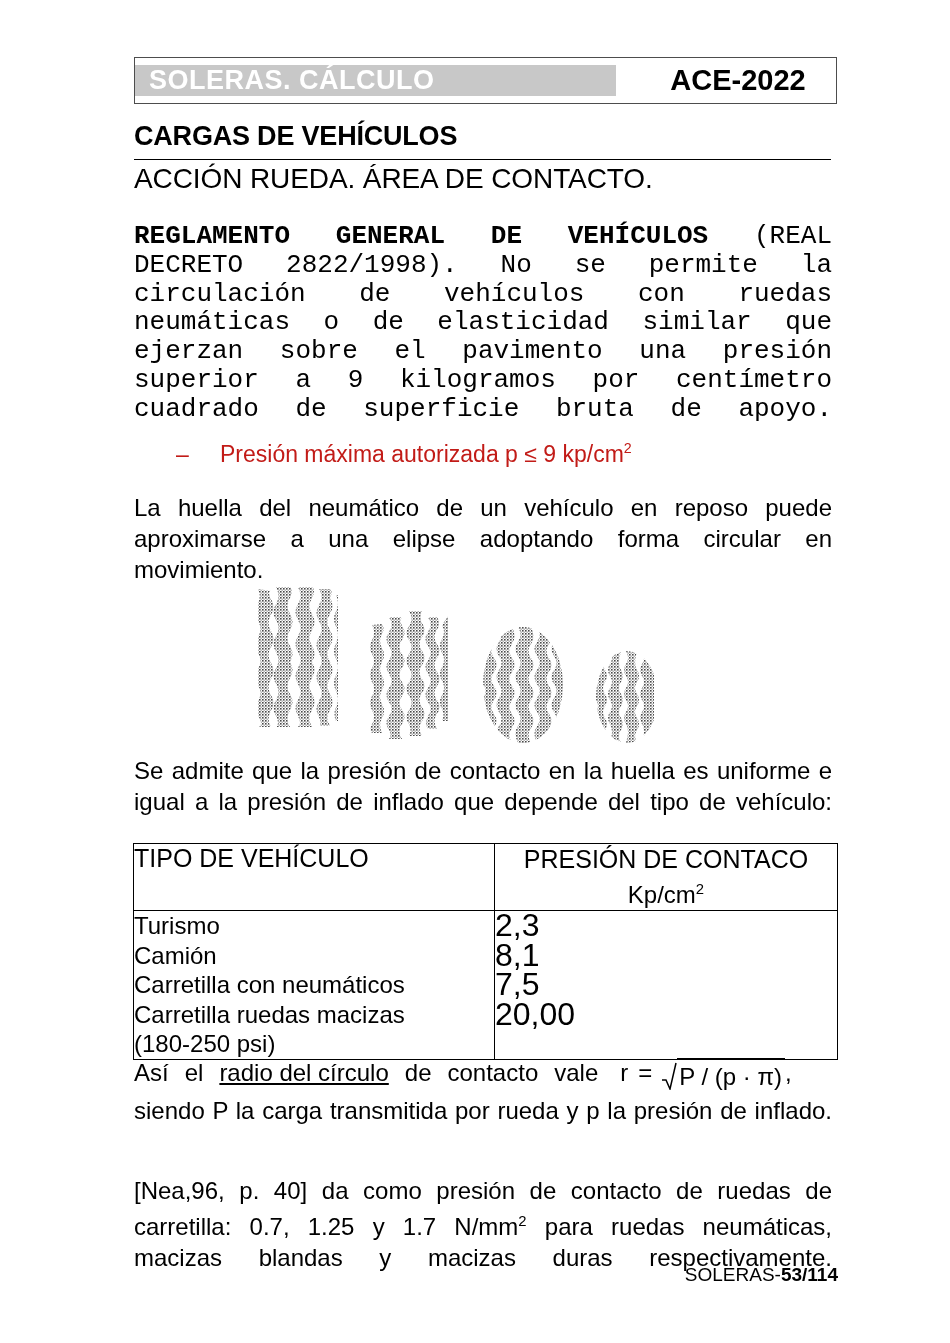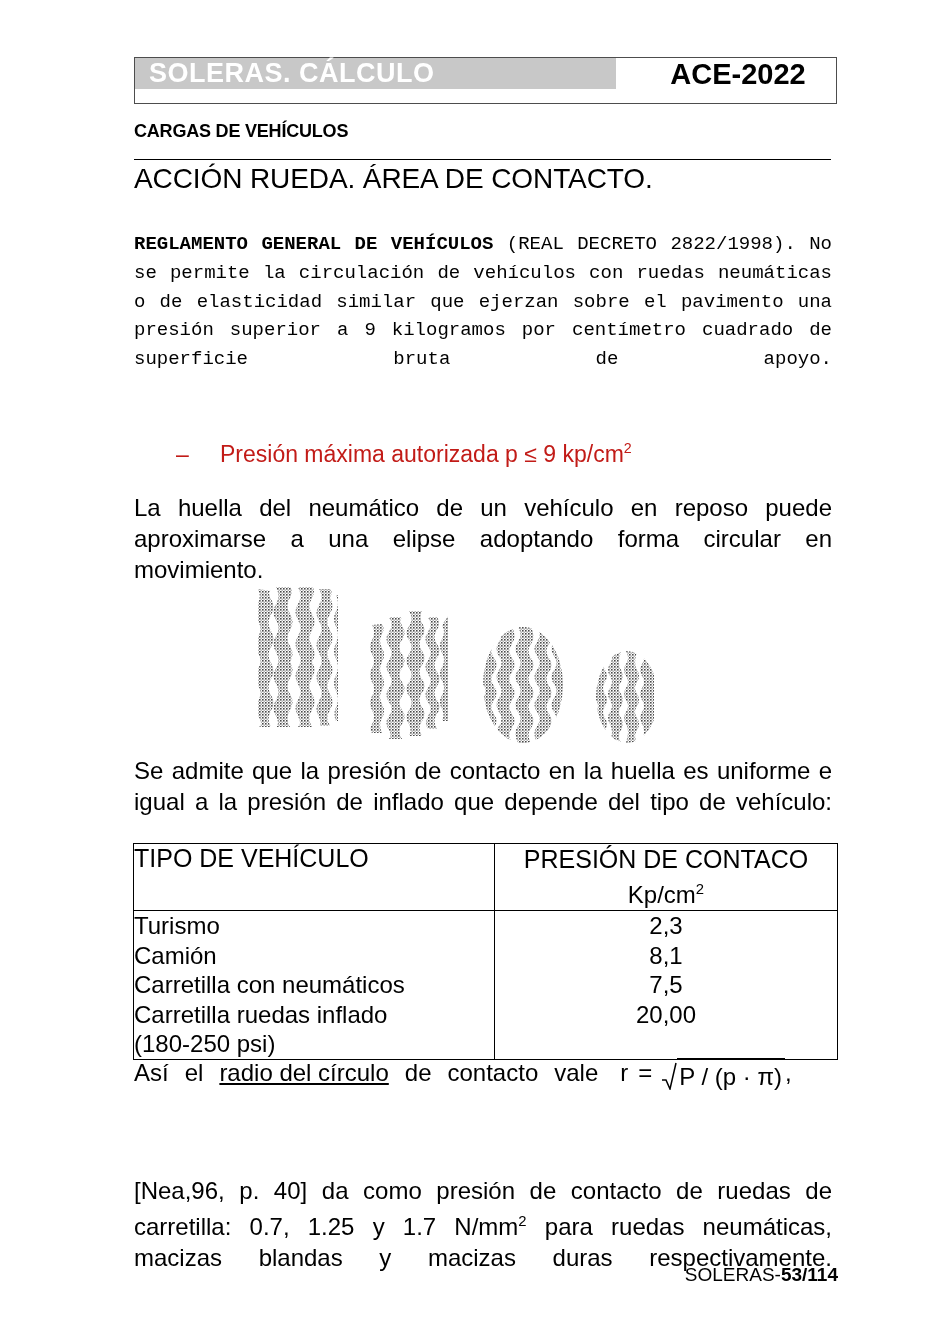--- a/index.html
+++ b/index.html
@@ -27,21 +27,21 @@
   
   .header-band {
     position: absolute;
     left: 134px;
     top: 57px;
     width: 703px;
     height: 47px;
     border: 1px solid #4d4d4d;
     box-sizing: border-box;
     display: flex;
-    align-items: flex-start;
+    align-items: center;
     background: #ffffff;
     gap: 24px;
   }
   .header-left {
     width: 481px;
     background: #c8c8c8;
     display: flex;
     align-items: center;
     padding-left: 14px;
     box-sizing: border-box;
@@ -66,21 +66,21 @@
     font-weight: bold;
     letter-spacing: 0px;
     font-family: "Liberation Sans", sans-serif;
   }
 
   
   .title-main {
     position: absolute;
     left: 134px;
     top: 121px;
-    font-size: 18px;
+    font-size: 27px;
     font-weight: bold;
     letter-spacing: -0.2px;
     font-family: "Liberation Sans", sans-serif;
   }
   .title-rule {
     position: absolute;
     left: 134px;
     top: 159px;
     width: 697px;
     height: 1px;
@@ -96,25 +96,24 @@
     font-family: "Liberation Sans", sans-serif;
   }
 
   
   .mono-para {
     position: absolute;
     left: 134px;
     top: 222px;
     width: 698px;
     font-family: "Liberation Mono", "DejaVu Sans Mono", monospace;
-    font-size: 19px;
+    font-size: 26px;
     line-height: 28.8px;
     text-align: justify;
     color: #000000;
-    margin-top: 8px;
   }
   .mono-para .b { font-weight: bold; }
   .mono-para::after {
     content: "";
     display: inline-block;
     width: 100%;
   }
 
   
   .red-line {
@@ -200,23 +199,22 @@
   }
   .th-right .unit { display: block; font-size: 24px; }
   .cell-list {
     padding: 4px 0 6px 8px;
     font-size: 24px;
     line-height: 29.5px;
   }
   .cell-list div { white-space: nowrap; }
   .cell-vals {
     padding: 4px 0 6px 0;
-    font-size: 24px;
+    font-size: 32px;
     line-height: 29.5px;
-    text-align: center;
   }
   .cell-vals div { white-space: nowrap; min-height: 29.5px; }
 
   
   .formula-line {
     position: absolute;
     left: 134px;
     top: 1057px;
     width: 700px;
     font-family: "Liberation Sans", sans-serif;
@@ -382,36 +380,37 @@
           <span class="unit"><span>Kp/cm</span><span class="sup">2</span></span>
         </th>
       </tr>
     </thead>
     <tbody>
       <tr>
         <td class="cell-list">
           <div>Turismo</div>
           <div>Camión</div>
           <div>Carretilla con neumáticos</div>
-          <div>Carretilla ruedas inflado</div>
+          <div>Carretilla ruedas macizas</div>
           <div>(180-250 psi)</div>
         </td>
         <td class="cell-vals">
           <div>2,3</div>
           <div>8,1</div>
           <div>7,5</div>
           <div>20,00</div>
           <div></div>
         </td>
       </tr>
     </tbody>
   </table>
 
   <div class="formula-line"><span>Así</span><span class="sp-md"></span><span>el</span><span class="sp-md"></span><span class="u">radio del círculo</span><span class="sp-md"></span><span>de</span><span class="sp-md"></span><span>contacto</span><span class="sp-md"></span><span>vale</span><span class="sp-lg"></span><span>r</span><span class="sp-sm"></span><span>=</span><span class="sp-sm"></span><span class="radical"><svg class="radical-sign" width="15" height="30" viewBox="0 0 15 30" aria-hidden="true">
           <path d="M0,20 L4,20 L8,29 L14,3" stroke="#000" stroke-width="1.5" fill="none" stroke-linejoin="miter"></path>
         </svg><span class="radicand">P / (p · π)</span></span><span>,</span></div>
 
+  <div class="body-para lastline-left" id="para-siendo">siendo P la carga transmitida por rueda y p la presión de inflado.</div>
 
   <div class="body-para lastline-left" id="para-nea"><span>[Nea,96, p. 40] da como presión de contacto de ruedas de carretilla: 0.7, 1.25 y 1.7 N/mm</span><span class="sup">2</span><span> para ruedas neumáticas, macizas blandas y macizas duras respectivamente.</span></div>
 
   <div class="footer"><span>SOLERAS-</span><span class="fb">53/114</span></div>
 
 </div>
 
 </body></html>

